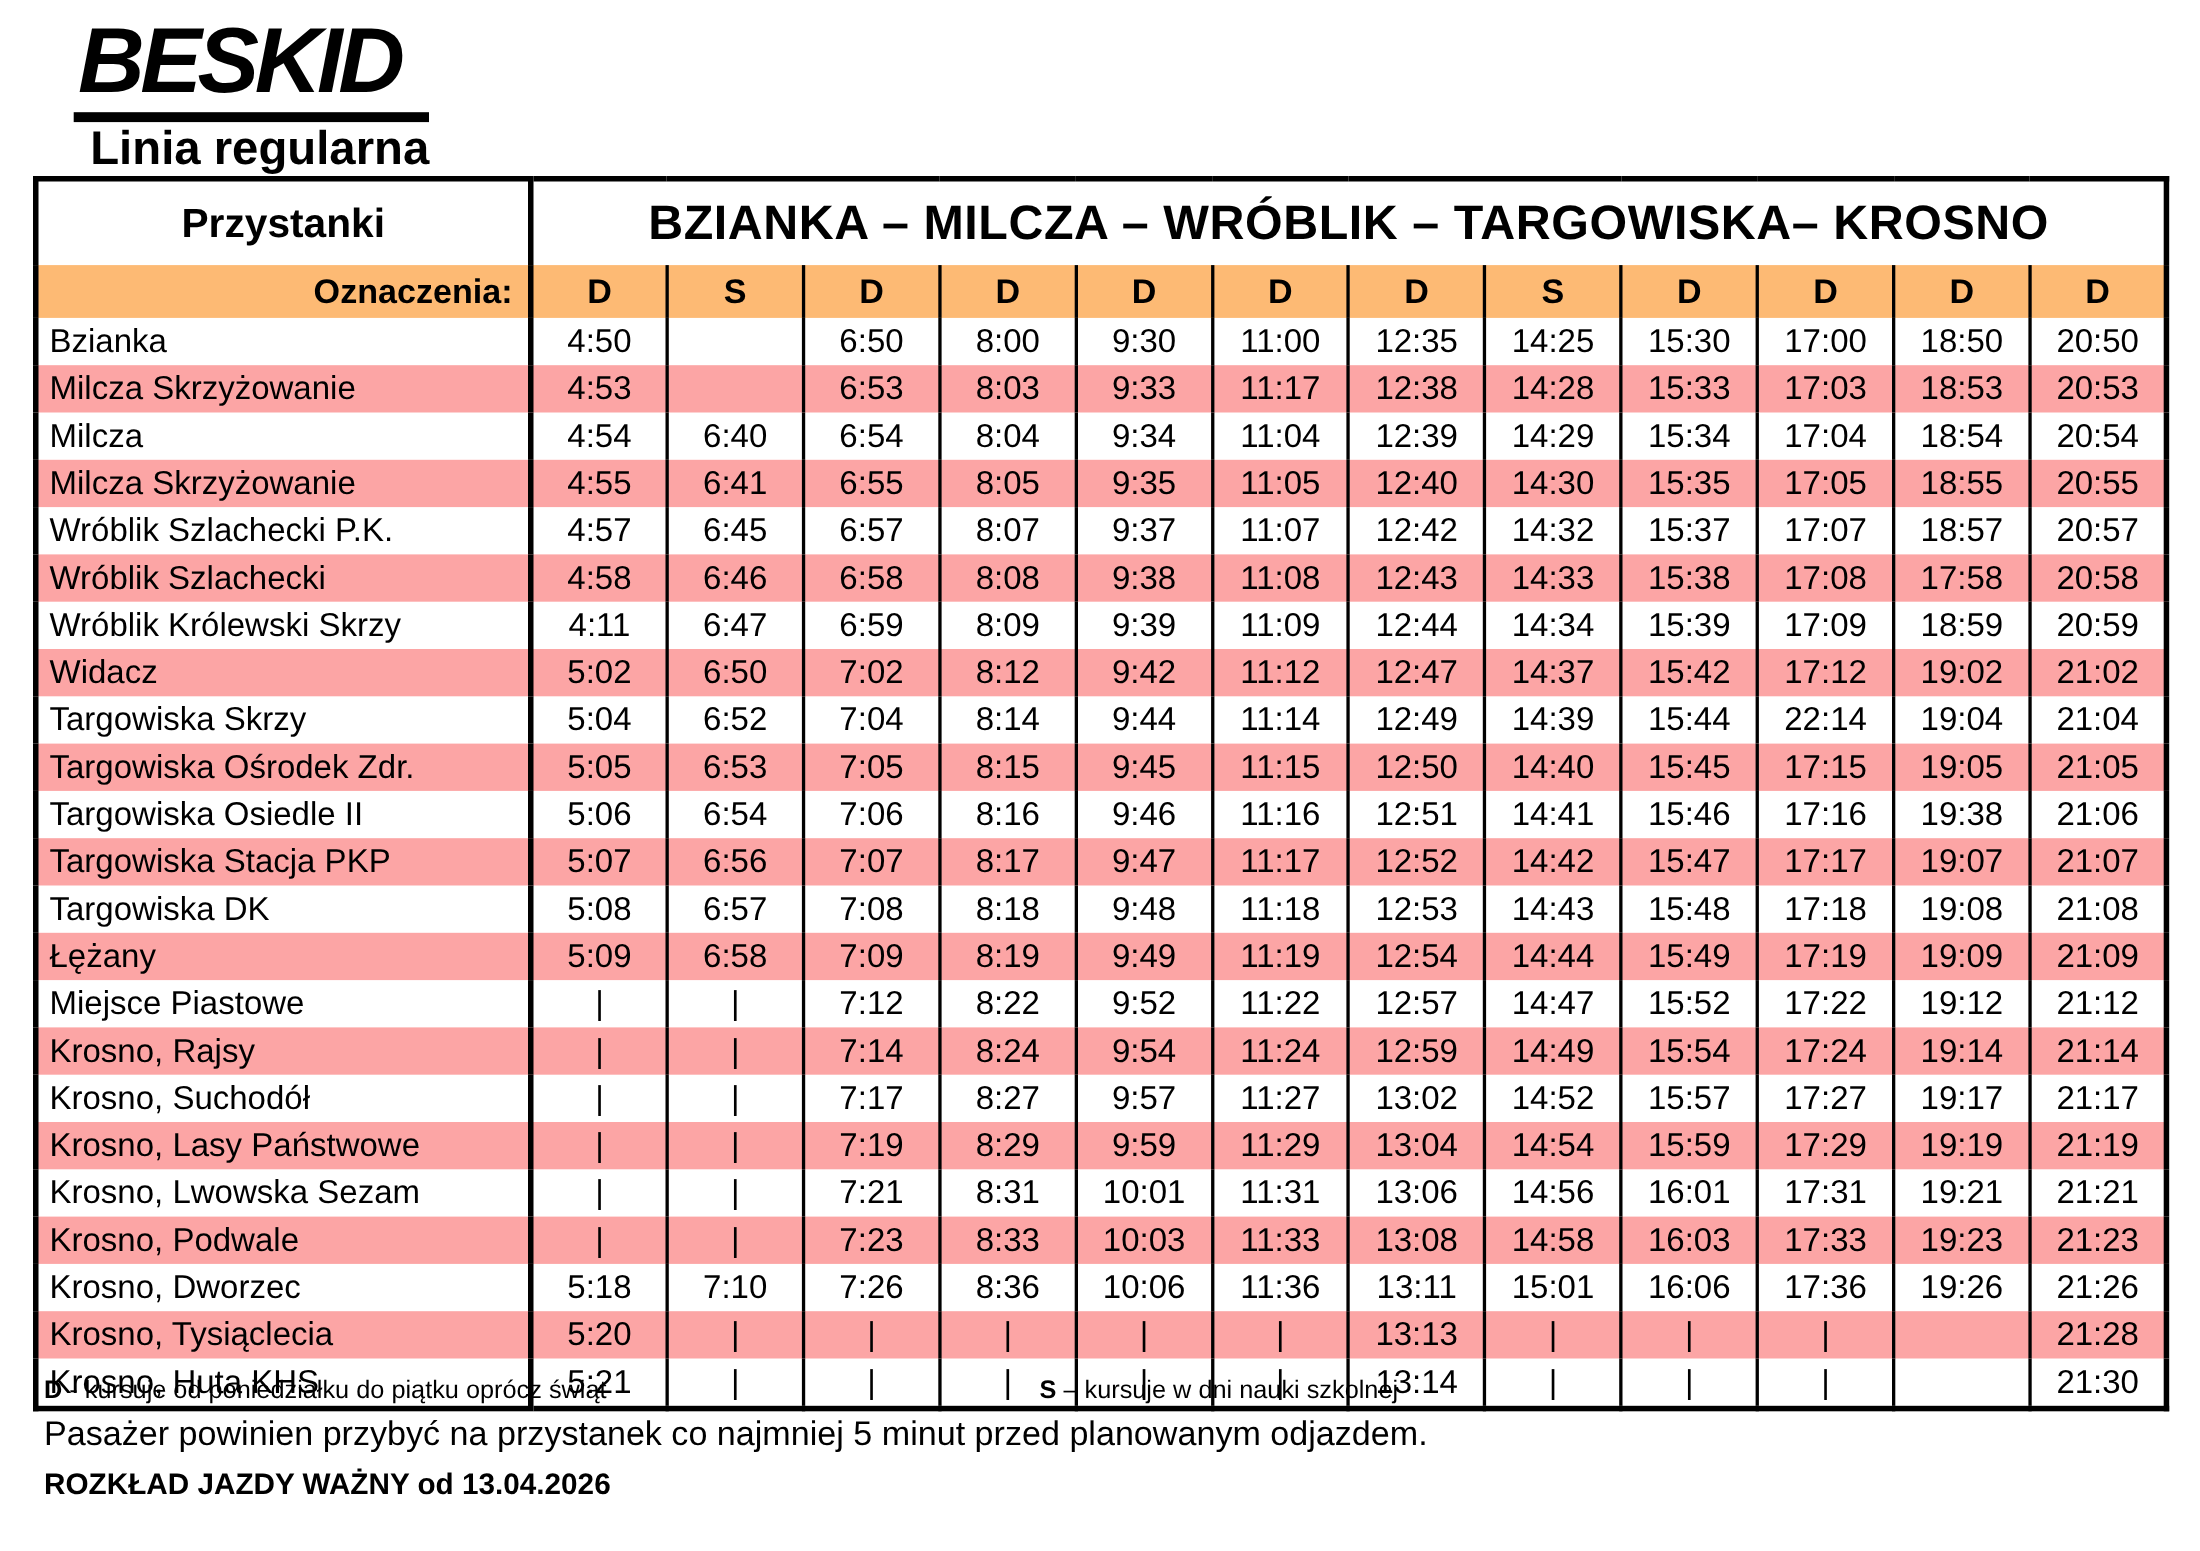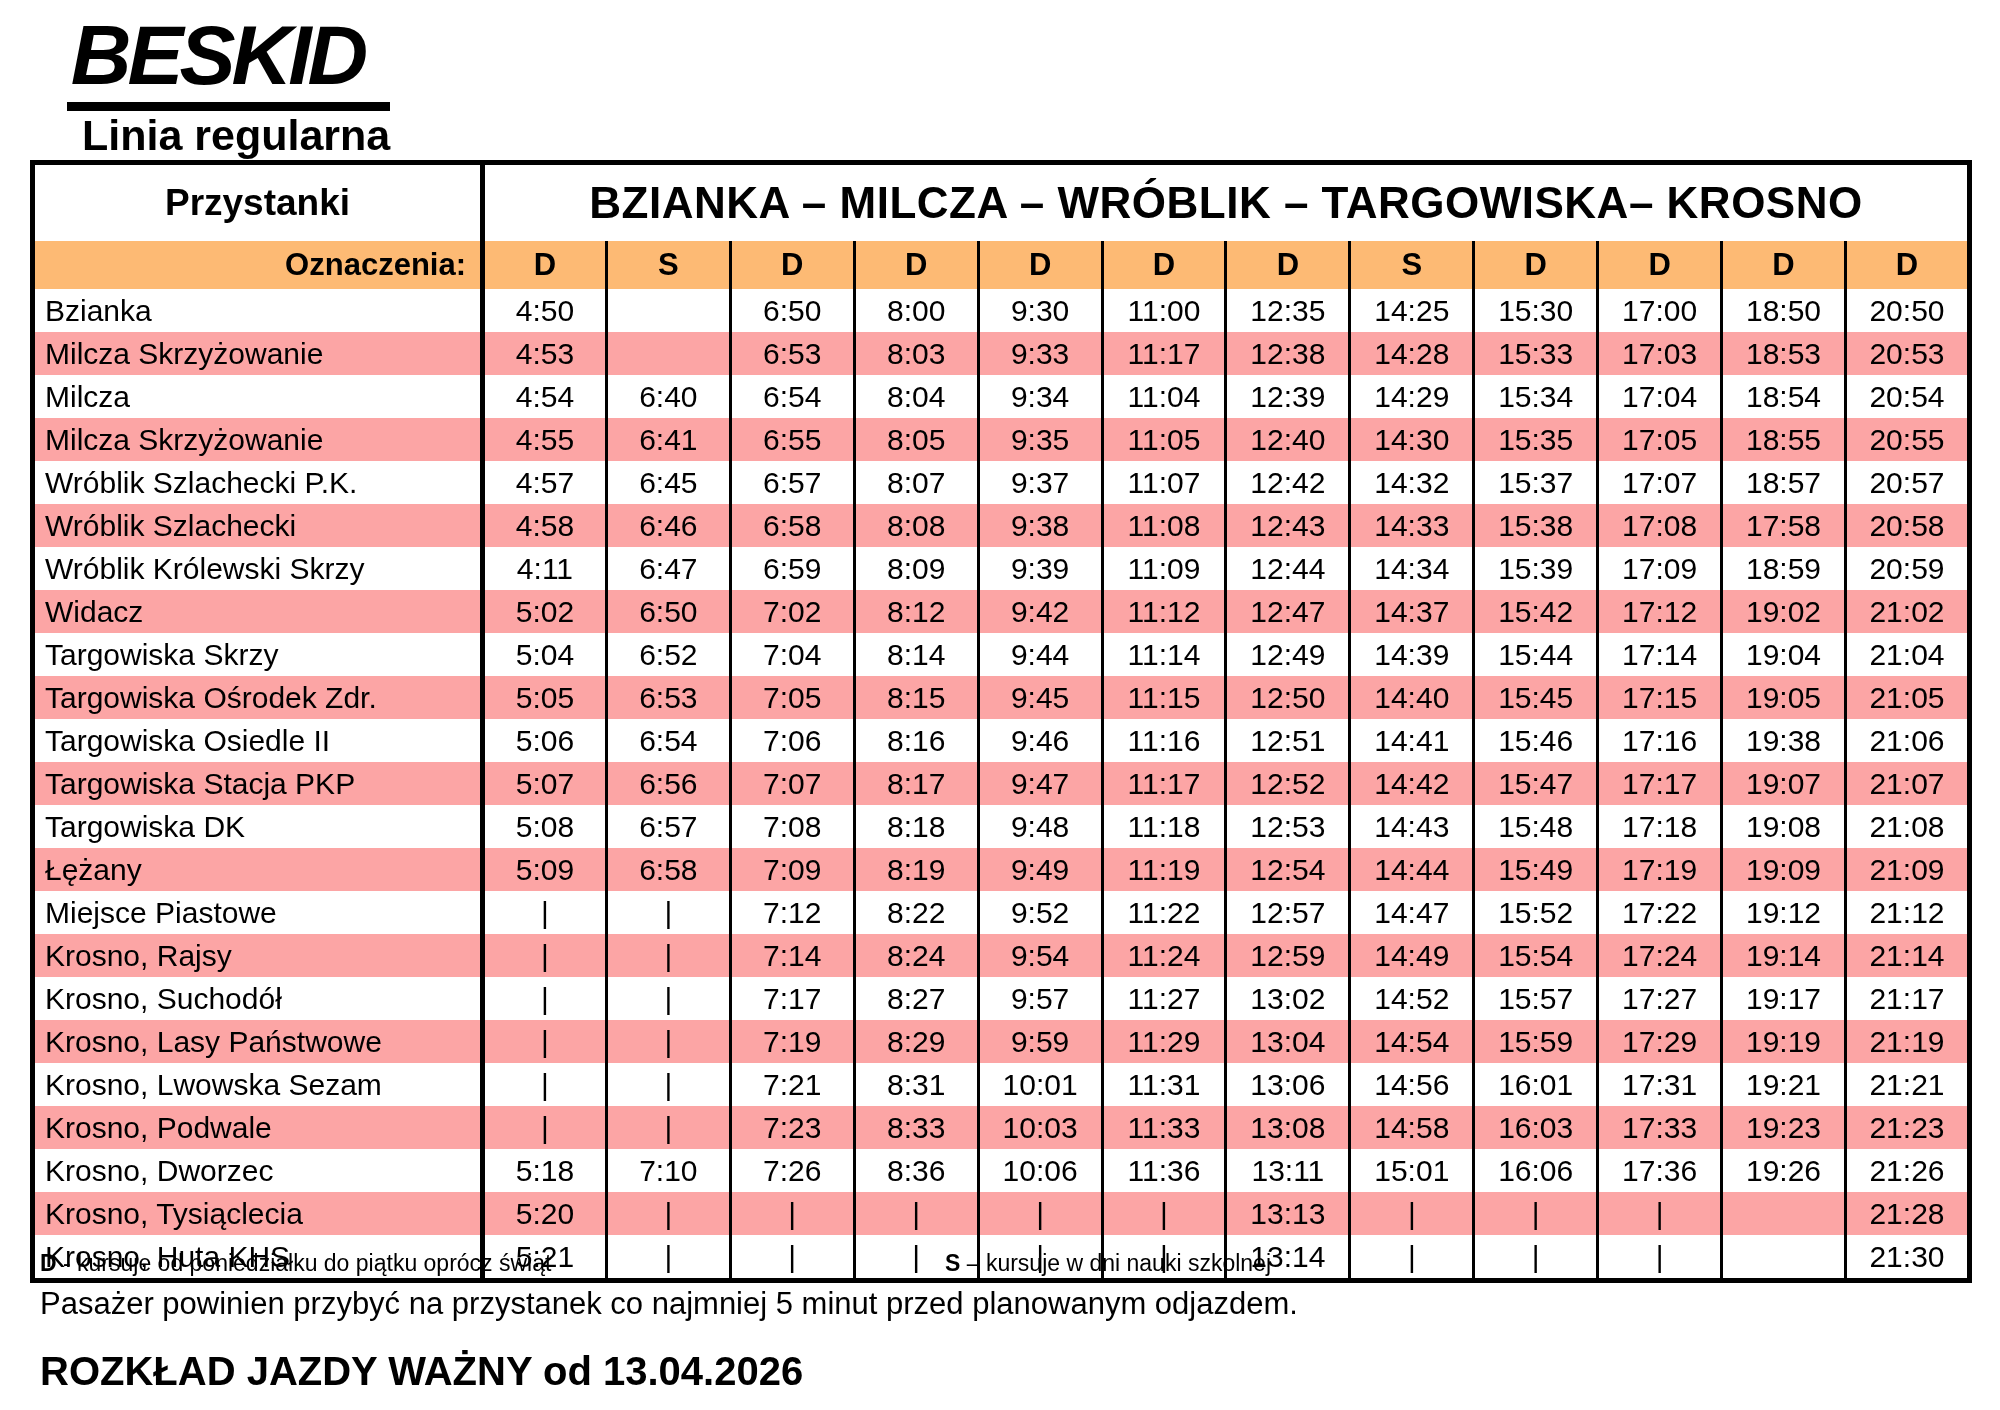--- a/index.html
+++ b/index.html
@@ -29,21 +29,21 @@
   td.time{text-align:center;border-left:3px solid #000;}
   .thick{border-left:5px solid #000 !important;}
   tr.alt{background:#fca5a5;}
 
   
   .footer{position:absolute;left:40px;top:1250px;width:1930px;}
   .legend{display:flex;font-size:23px;white-space:nowrap;}
   .legend-d{width:905px;}
   .legend b{font-weight:bold;}
   .note{font-size:31px;margin-top:9px;white-space:nowrap;}
-  .valid{font-size:40px;font-weight:bold;margin-top:27px;white-space:nowrap;}
+  .valid{font-size:27px;font-weight:bold;margin-top:12px;white-space:nowrap;}
 </style>
 </head>
 <body>
 
 <div class="page">
 
   <div class="header">
     <div class="logo">BESKID</div>
     <div class="subtitle">Linia regularna</div>
   </div>
@@ -199,21 +199,21 @@
           <td class="stop">Targowiska Skrzy</td>
           <td class="time thick">5:04</td>
           <td class="time">6:52</td>
           <td class="time">7:04</td>
           <td class="time">8:14</td>
           <td class="time">9:44</td>
           <td class="time">11:14</td>
           <td class="time">12:49</td>
           <td class="time">14:39</td>
           <td class="time">15:44</td>
-          <td class="time">17:14</td>
+          <td class="time">22:14</td>
           <td class="time">19:04</td>
           <td class="time">21:04</td>
         </tr>
         <tr class="alt">
           <td class="stop">Targowiska Ośrodek Zdr.</td>
           <td class="time thick">5:05</td>
           <td class="time">6:53</td>
           <td class="time">7:05</td>
           <td class="time">8:15</td>
           <td class="time">9:45</td>

